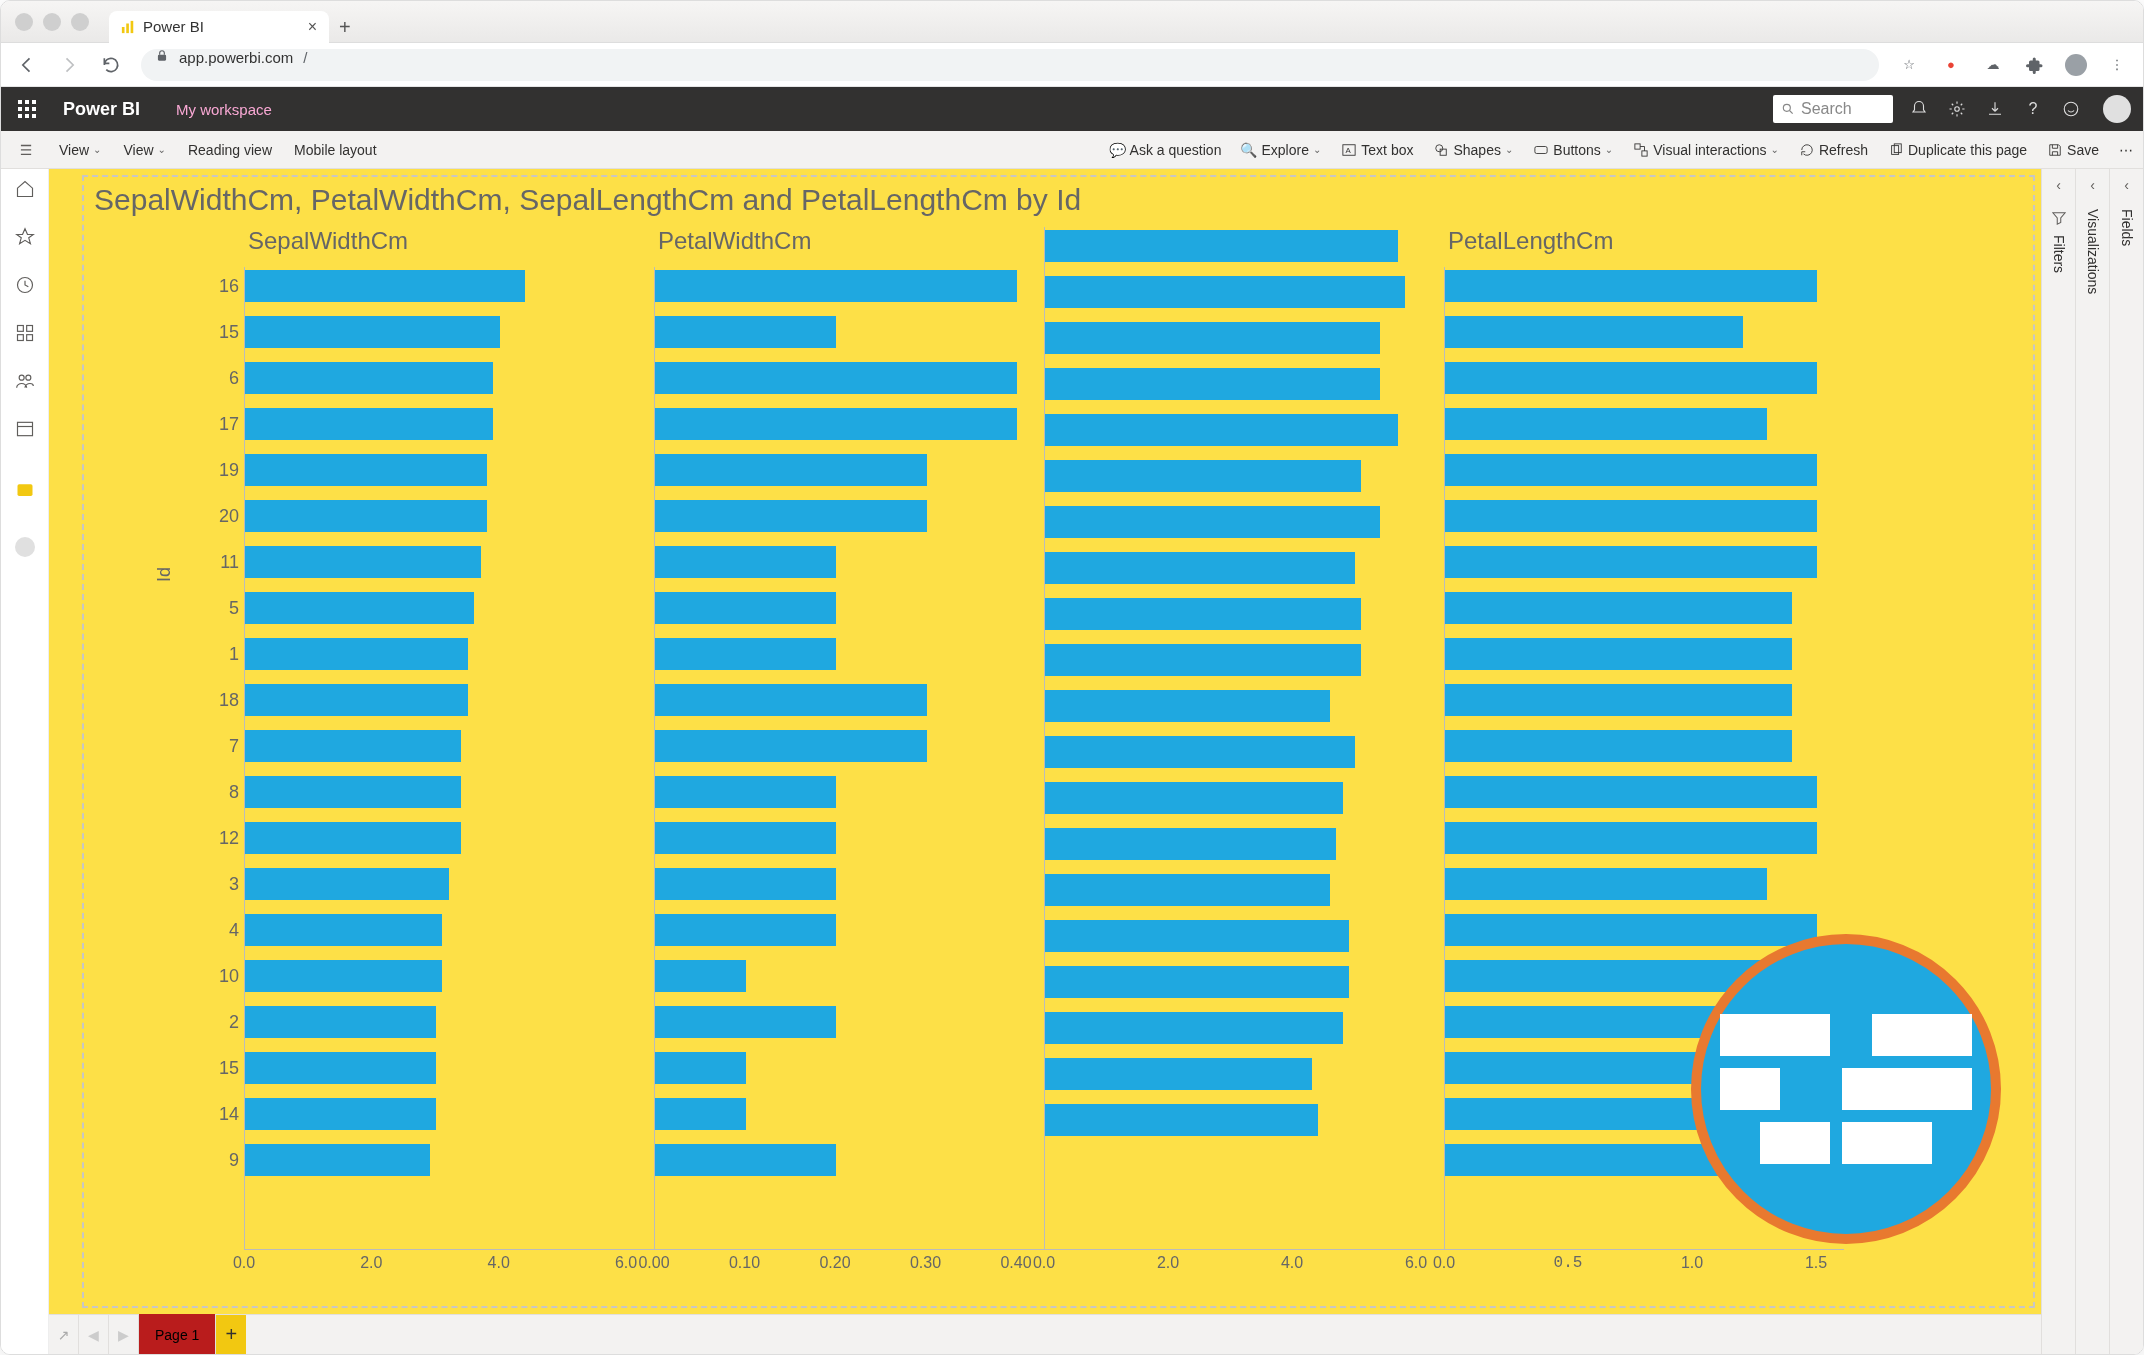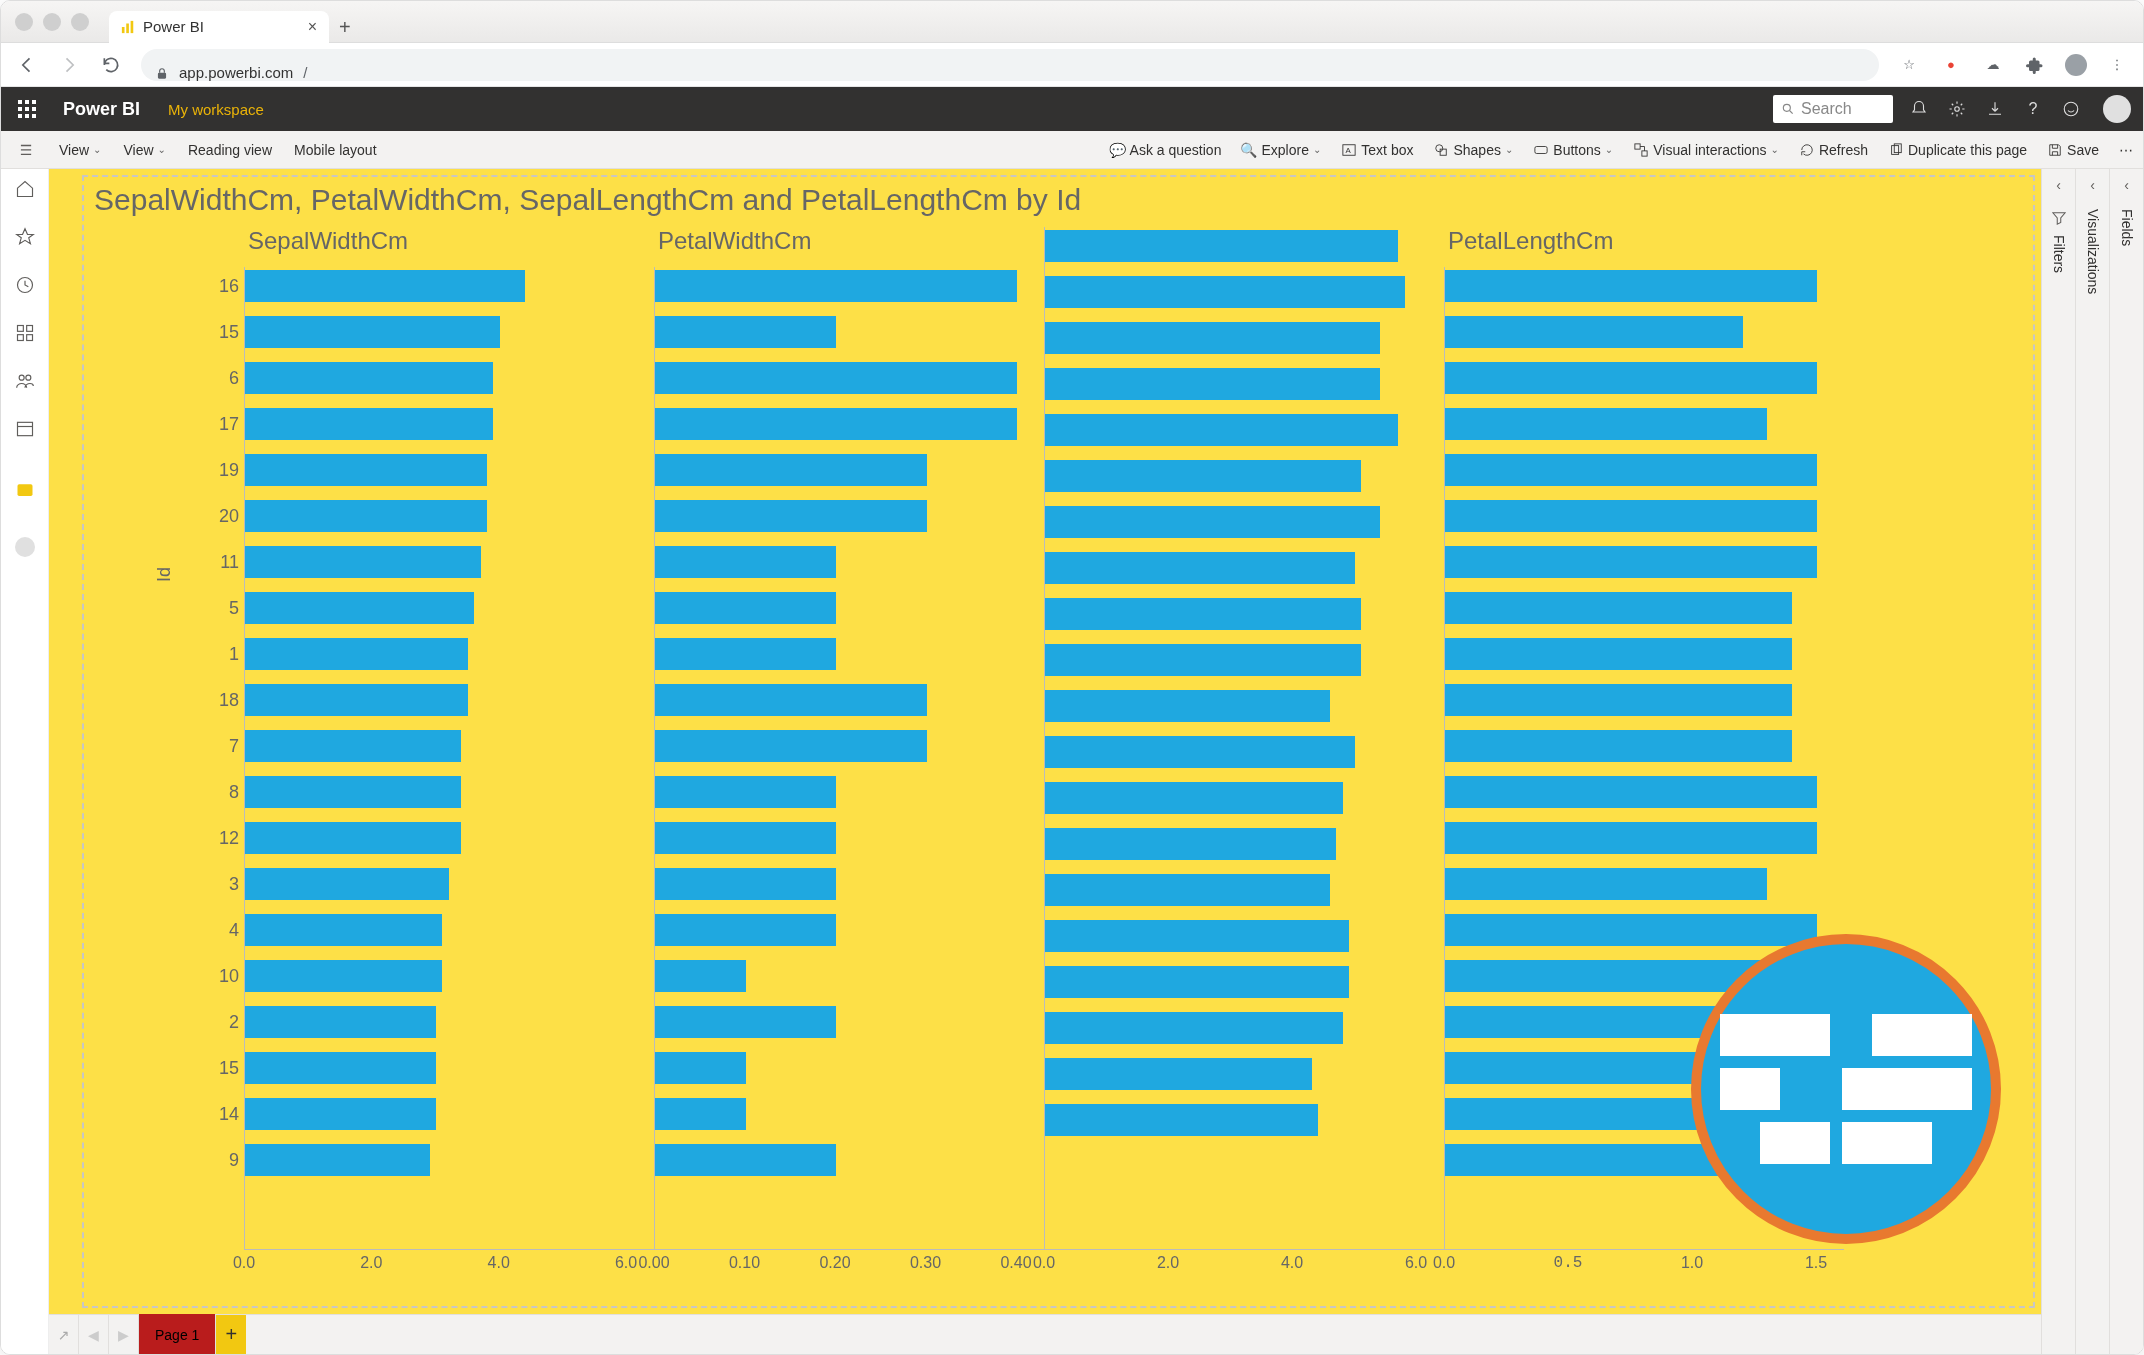--- a/index.html
+++ b/index.html
@@ -9,31 +9,31 @@
 .mac-dots { display:flex; gap:10px; margin-right: 20px;}
 .mac-dot { width:18px; height:18px; border-radius:50%; background:#cfcfcf;}
 .chrome-tab { background:#fff; height:32px; border-radius:8px 8px 0 0; display:flex; align-items:center; padding:0 12px; gap:8px; min-width:220px; margin-top:10px;}
 .chrome-tab .favicon { width:14px; height:14px; display:flex; align-items:center; justify-content:center;}
 .chrome-tab .title { font-size:15px; color:#333;}
 .chrome-tab .close { margin-left:auto; color:#555; font-size:16px;}
 .new-tab { margin-left:10px; margin-top:12px; color:#555; font-size:20px;}
 .addr-bar { height:44px; display:flex; align-items:center; padding:0 14px; gap:18px; background:#fff; border-bottom:1px solid #e6e6e6;}
 .nav-btn svg, .nav-icn svg { fill:#5f6368;}
 .nav-btn,.nav-icn { width:24px; height:24px; display:flex; align-items:center; justify-content:center; color:#5f6368;}
-.url-box { flex:1; background:#f1f3f4; border-radius:20px; height:32px; display:flex; align-items:flex-end; padding:0 14px; gap:10px; color:#333; font-size:15px;}
+.url-box { flex:1; background:#f1f3f4; border-radius:20px; height:32px; display:flex; align-items:flex-start; padding:0 14px; gap:10px; color:#333; font-size:15px;}
 .lock { width:14px; height:14px;}
 .url-dim { color:#5f6368;}
 .right-icons { display:flex; align-items:center; gap:18px;}
 .right-icons .nav-icn { color:#5f6368;}
 .avatar-chrome { width:22px; height:22px; border-radius:50%; background:#9aa0a6;}
 .pbi-header { height:44px; background:#323130; color:#fff; display:flex; align-items:center; padding:0 12px; gap:14px; font-size:16px;}
 .waffle { width:28px; height:28px; display:grid; grid-template-columns:repeat(3,4px); grid-template-rows:repeat(3,4px); gap:3px; align-content:center; justify-content:center;}
 .waffle span{background:#fff;}
 .pbi-header .brand { font-weight:600; font-size:18px; margin-left:8px;}
-.pbi-header .ws { font-size:15px; color:#eab308; margin-left:14px;}
+.pbi-header .ws { font-size:15px; color:#f9a8d4; margin-left:22px;}
 .pbi-header .spacer { flex:1;}
 .search-box { background:#fff; border-radius:2px; height:28px; width:120px; display:flex; align-items:center; padding:0 8px; gap:6px; color:#888;}
 .search-box svg { fill:#888;}
 .hdr-icn { width:24px; height:24px; display:flex; align-items:center; justify-content:center; color:#ddd;}
 .hdr-icn svg{fill:#ddd;}
 .hdr-avatar{width:28px;height:28px;border-radius:50%;background:#e0e0e0; margin-left:6px;}
 .ribbon { height:38px; background:#f3f2f1; border-bottom:1px solid #e1dfdd; display:flex; align-items:center; padding:0 10px; gap:18px; font-size:14px; color:#323130;}
 .ribbon-left{display:flex;align-items:center;gap:22px;}
 .ribbon-item{display:flex;align-items:center;gap:4px;}
 .ribbon .caret{font-size:10px; color:#666;}

